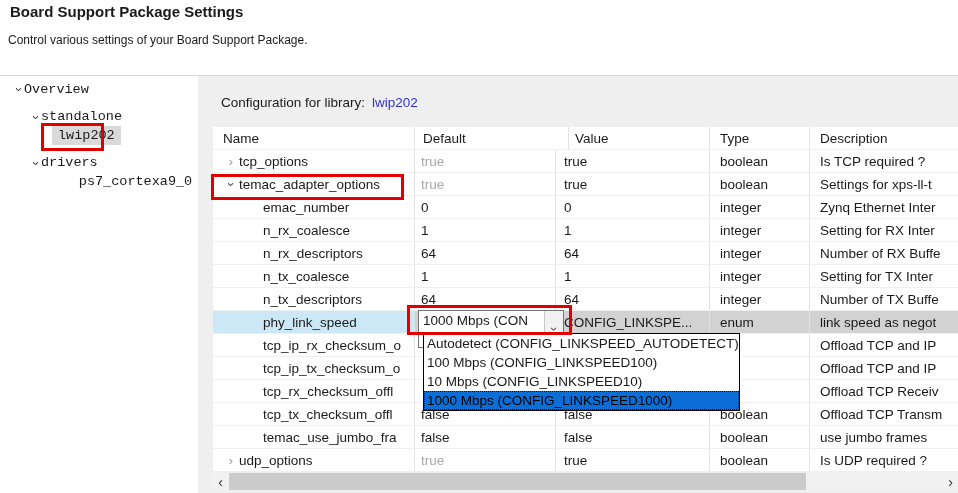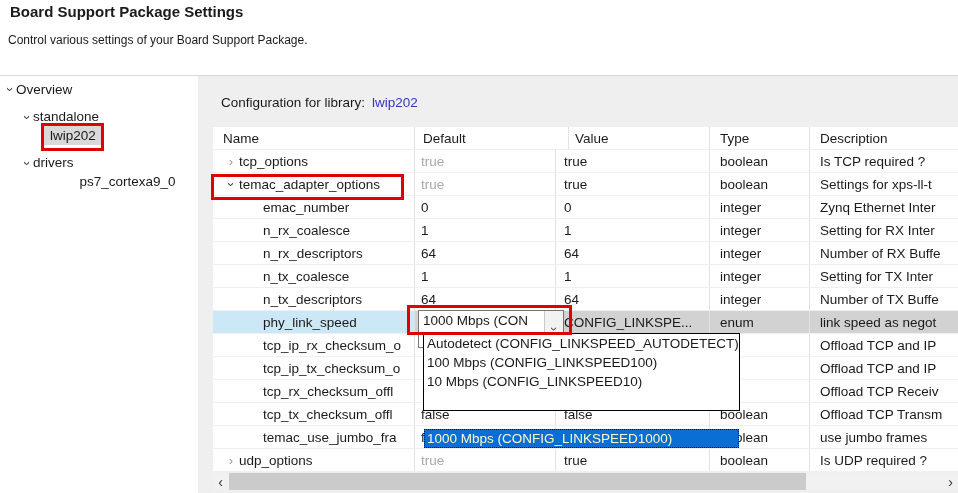--- a/index.html
+++ b/index.html
@@ -6,21 +6,21 @@
   .page{position:relative;width:958px;height:493px;background:#ffffff;overflow:hidden;
         font-family:"Liberation Sans",sans-serif;color:#1a1a1a;}
 
   .title{position:absolute;left:10px;top:3px;font-size:15px;font-weight:bold;}
   .subtitle{position:absolute;left:8px;top:33px;font-size:12px;}
   .hline{position:absolute;left:0;top:75px;width:958px;height:1px;background:#d7d7d7;}
 
   .rpanel{position:absolute;left:198px;top:76px;width:760px;height:417px;background:#efefef;}
 
   
-  .tree{position:absolute;left:0;top:78px;width:198px;}
+  .tree{position:absolute;left:8px;top:78px;width:198px;font-family:Liberation Mono, monospace;}
   .titem{height:23px;display:flex;align-items:center;font-size:13.5px;cursor:default;}
   .chev{display:inline-block;width:12px;text-align:center;font-size:13px;line-height:1;color:#3c3c3c;}
   .chev.down{transform:rotate(90deg);}
   .chev.dim{color:#9b9b9b;}
   .pl0{padding-left:4px;} .pl1{padding-left:21px;align-items:flex-end;} .pl2a{padding-left:44px;} .pl2b{padding-left:57px;justify-content:center;}
   .sel-chip{background:#d9d9d9;padding:2px 6px;}
 
   
   .cfg{position:absolute;left:221px;top:95px;font-size:13.5px;}
   .cfg .lib{color:#3333cc;margin-left:7px;}
@@ -47,21 +47,21 @@
          background:#fff;border:1px solid #767676;display:flex;z-index:4;}
   .combo-text{flex:1;font-size:13.5px;line-height:19px;padding-left:4px;overflow:hidden;white-space:nowrap;}
   .combo-btn{width:18px;border-left:1px solid #c9c9c9;background:#f2f2f2;
              display:flex;align-items:center;justify-content:center;}
   .combo-btn .chev{transform:rotate(90deg);width:auto;font-size:12px;color:#444;}
 
   
   .ddl{position:absolute;left:423px;top:333px;width:317px;height:78px;box-sizing:border-box;
        background:#fff;border:1px solid #000;z-index:6;font-size:13.5px;}
   .dopt{height:19px;line-height:19px;padding-left:3px;white-space:nowrap;overflow:hidden;}
-  .dopt.on{background:#0a6ed6;color:#fef9c3;outline:1px dotted #111;outline-offset:-1px;margin-top:38px;}
+  .dopt.on{background:#0a6ed6;color:#000000;outline:1px dotted #111;outline-offset:-1px;}
 
   
   .annot{position:absolute;border:3px solid #e00000;box-sizing:border-box;z-index:10;pointer-events:none;}
   .annot-tree{left:41px;top:123px;width:63px;height:28px;}
   .annot-temac{left:211px;top:174px;width:193px;height:26px;}
   .annot-combo{left:407px;top:305px;width:165px;height:30px;}
 
   
   .hscroll{position:absolute;left:213px;top:473px;width:745px;height:17px;background:#f1f1f1;z-index:3;}
   .harrow{position:absolute;top:0;width:15px;height:17px;display:flex;align-items:center;

